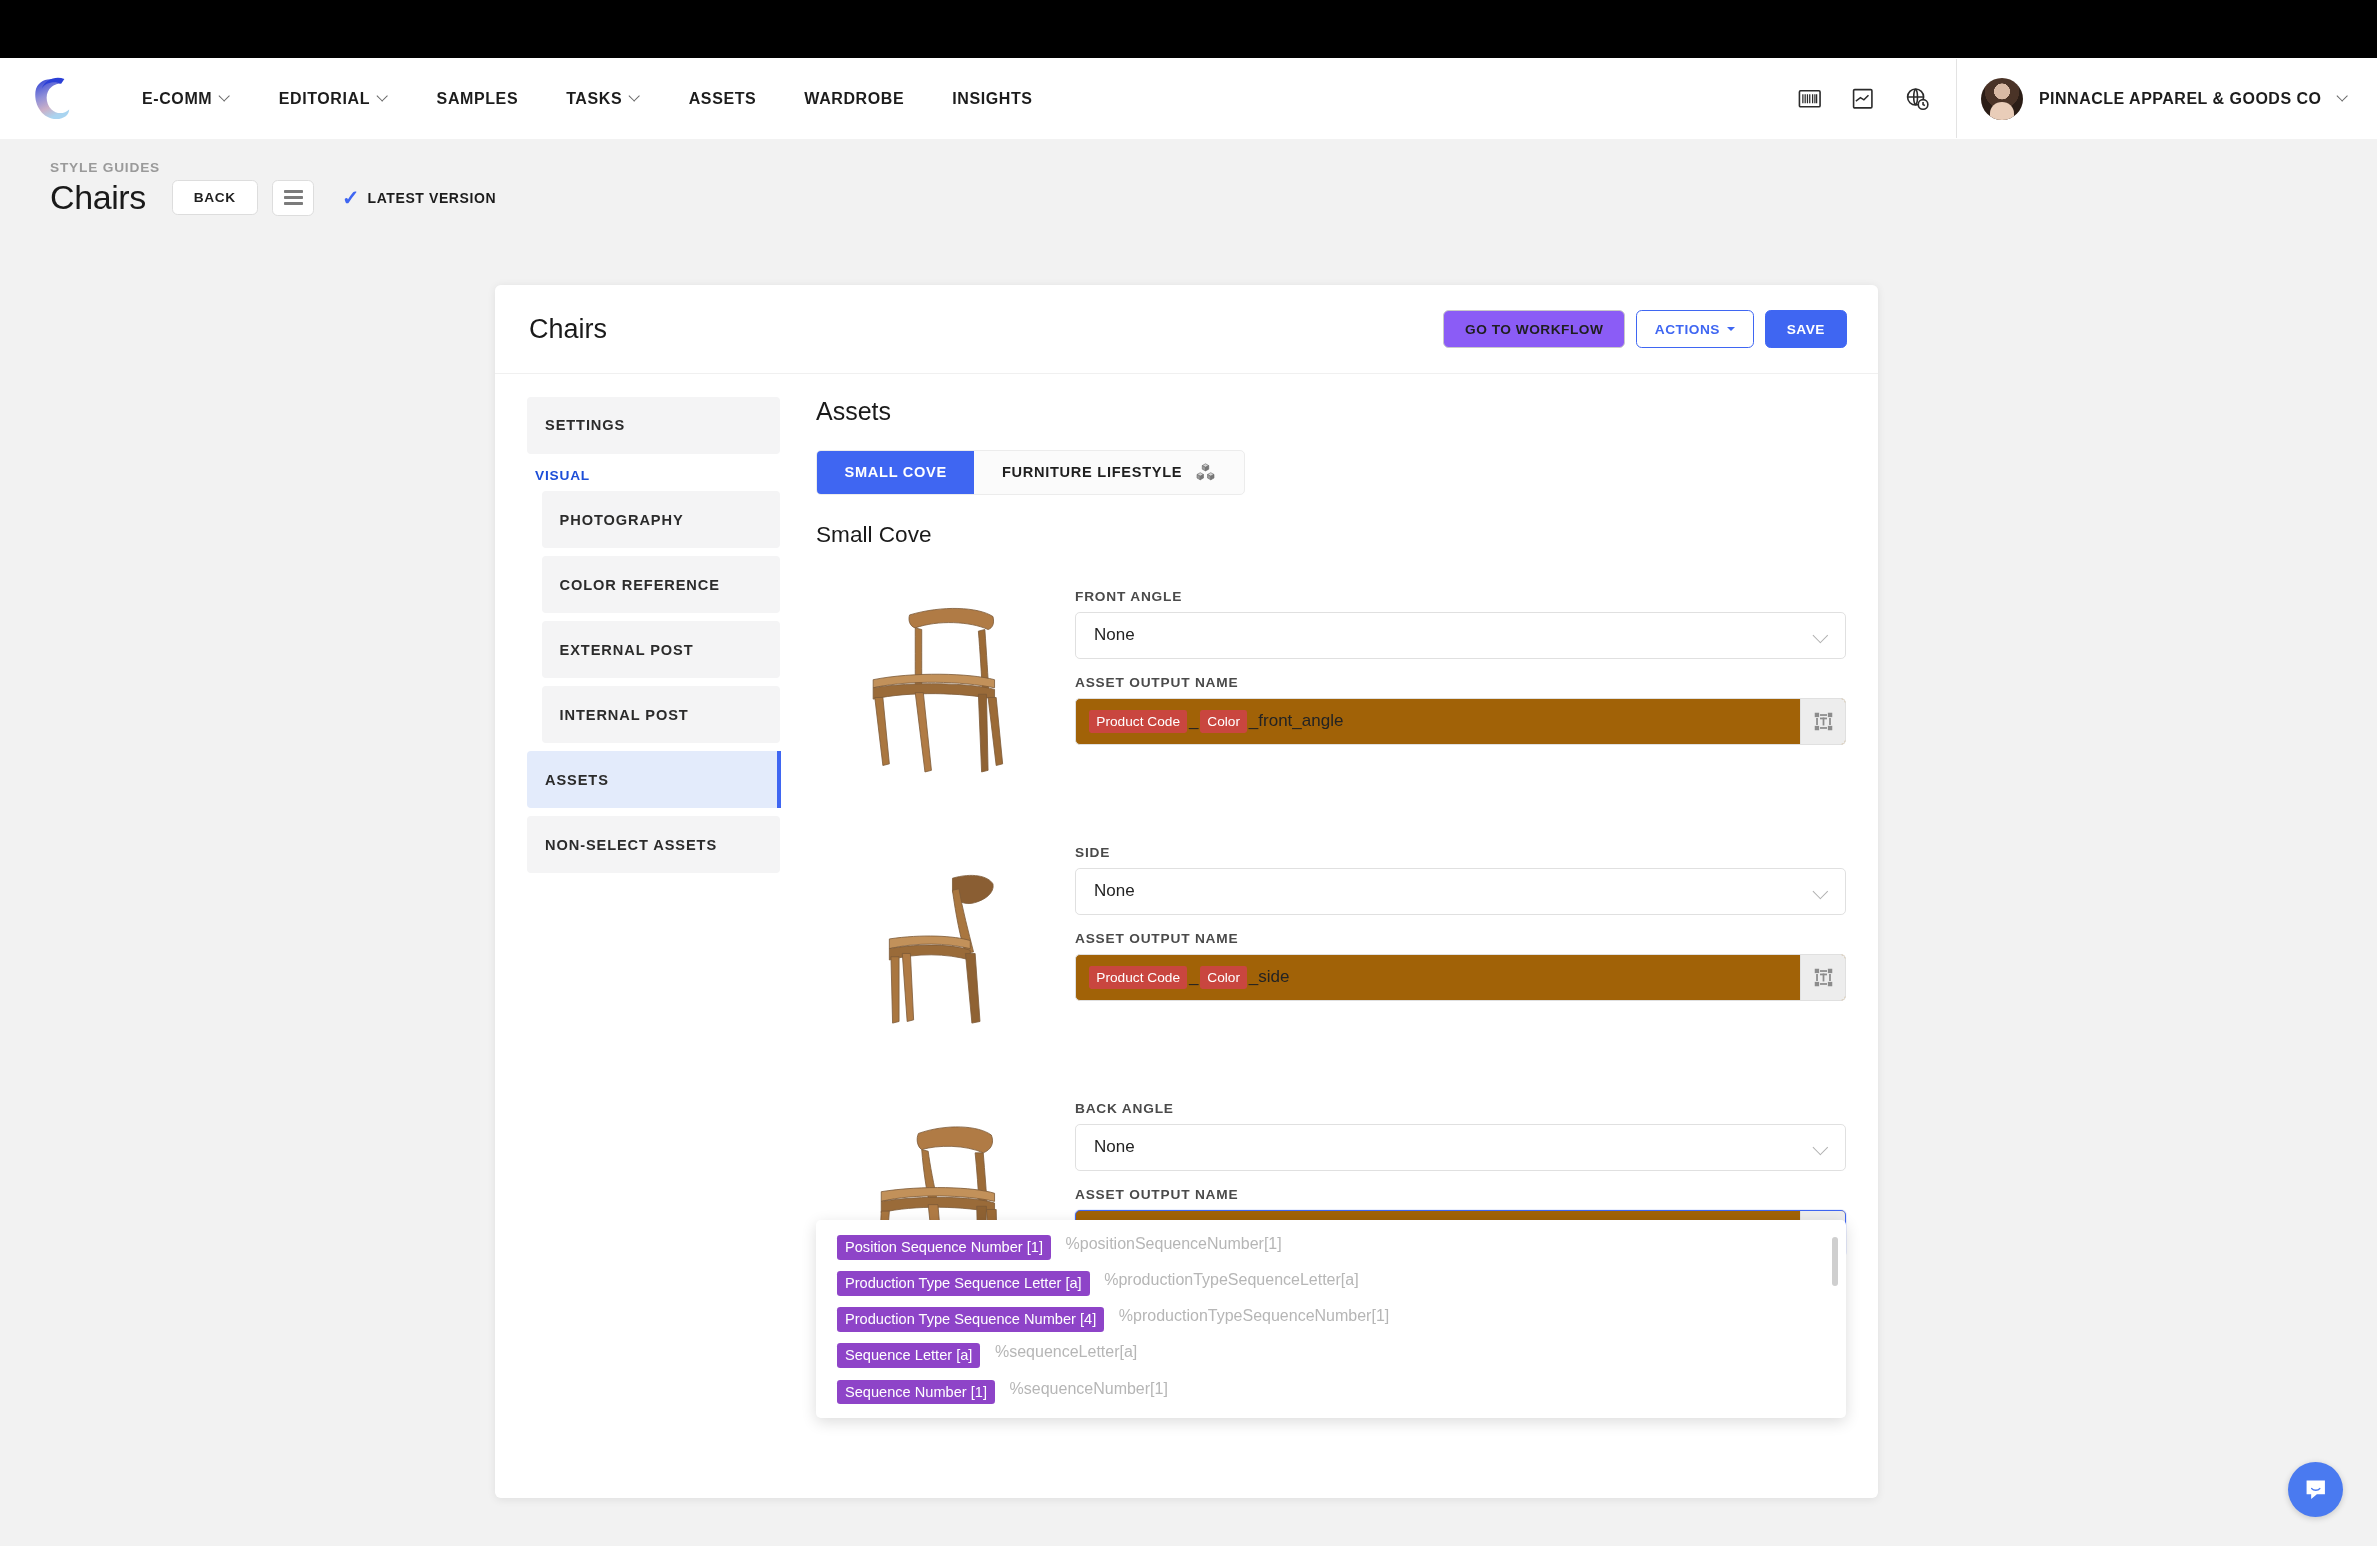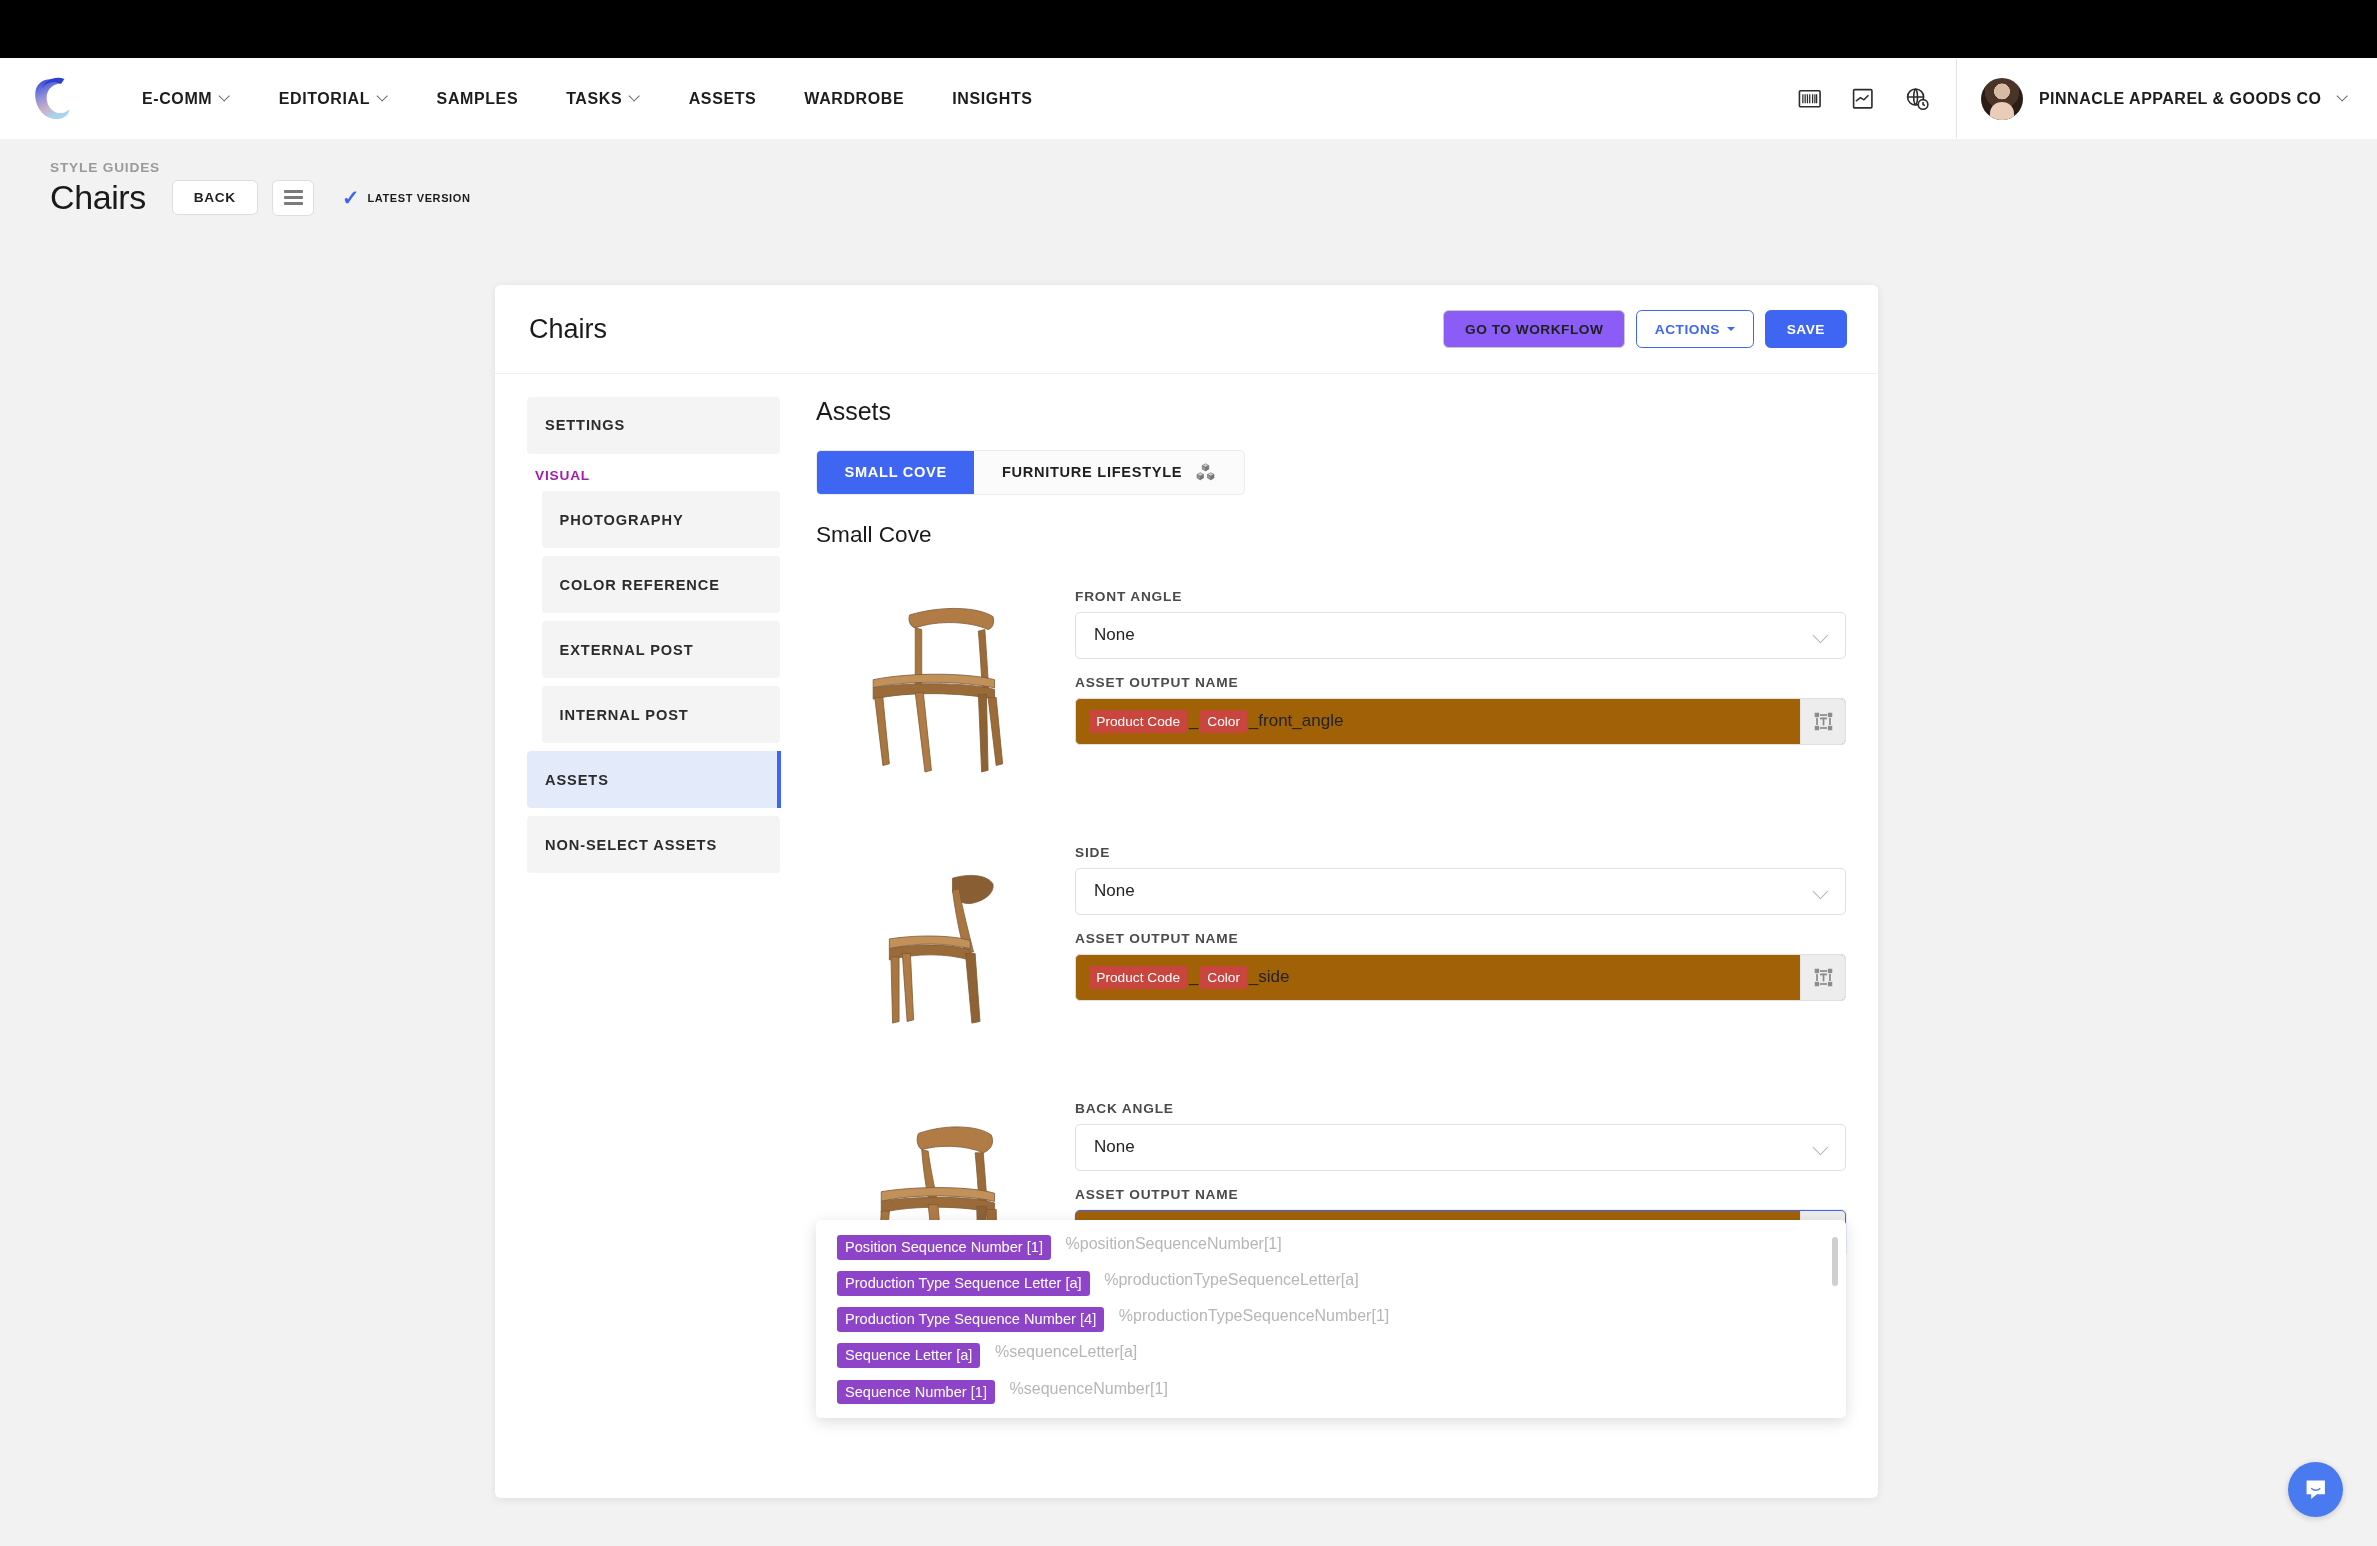--- a/index.html
+++ b/index.html
@@ -60,21 +60,21 @@
   }
   .btn-icon-sq {
     background: #fff; border: 1.2px solid #ddd; border-radius: 5.7px;
     width: 42px; height: 36px; display: flex; align-items: center; justify-content: center;
     cursor: pointer;
   }
   .hamburger { width: 19.4px; display:flex; flex-direction:column; gap:3.2px;}
   .hamburger span { display:block; height: 2.8px; background: #7b7b7b; border-radius: 0.8px;}
   .version-flag { display: flex; align-items: center; gap: 8px; margin-left: 13px;}
   .check { color: #3f66f2; font-size: 21px; font-weight: 700; line-height: 1;}
-  .version-text { font-size: 11px; font-weight: 700; letter-spacing: 0.6px; color: #1c1c1c;}
+  .version-text { font-size: 14px; font-weight: 700; letter-spacing: 0.6px; color: #1c1c1c;}
 
   
   .card {
     position: absolute; left: 495px; top: 285px; width: 1383px; height: 1213px;
     background: #fff; border-radius: 5.7px; box-shadow: 0 1.6px 8px rgba(0,0,0,0.08);
     overflow: visible;
   }
   .card-head {
     height: 89px; display: flex; align-items: center; padding: 0 31px 0 34px;
     border-bottom: 0.8px solid #f0f0f0;
@@ -100,21 +100,21 @@
 
   .card-body { display: flex; padding: 22.6px 0 0 0; }
 
   
   .side-menu { width: 285px; padding: 0 0 0 32px; flex: 0 0 auto; }
   .menu-item {
     background: #f4f4f5; border-radius: 4px; height: 57px; display: flex; align-items: center;
     padding-left: 18px; font-size: 14.6px; font-weight: 700; letter-spacing: 0.9px;
     color: #2b2b2b; margin-bottom: 8px; cursor: pointer;
   }
-  .menu-group-label { font-size: 13.7px; font-weight: 700; color: #a21caf; letter-spacing: 0.8px; margin: 14.6px 0 8px 8px;}
+  .menu-group-label { font-size: 13.7px; font-weight: 700; color: #1d4ed8; letter-spacing: 0.8px; margin: 14.6px 0 8px 8px;}
   .menu-sub { padding-left: 14.6px; }
   .menu-item.active {
     background: #e3ebfb; position: relative; margin-left: 0;
   }
   .menu-item.active::after {
     content: ""; position: absolute; right: -0.8px; top: 0; bottom: 0; width: 4px; background: #3f66f2;
   }
 
   
   .content { flex: 1; padding: 0 32px 0 36px; position: relative; }

